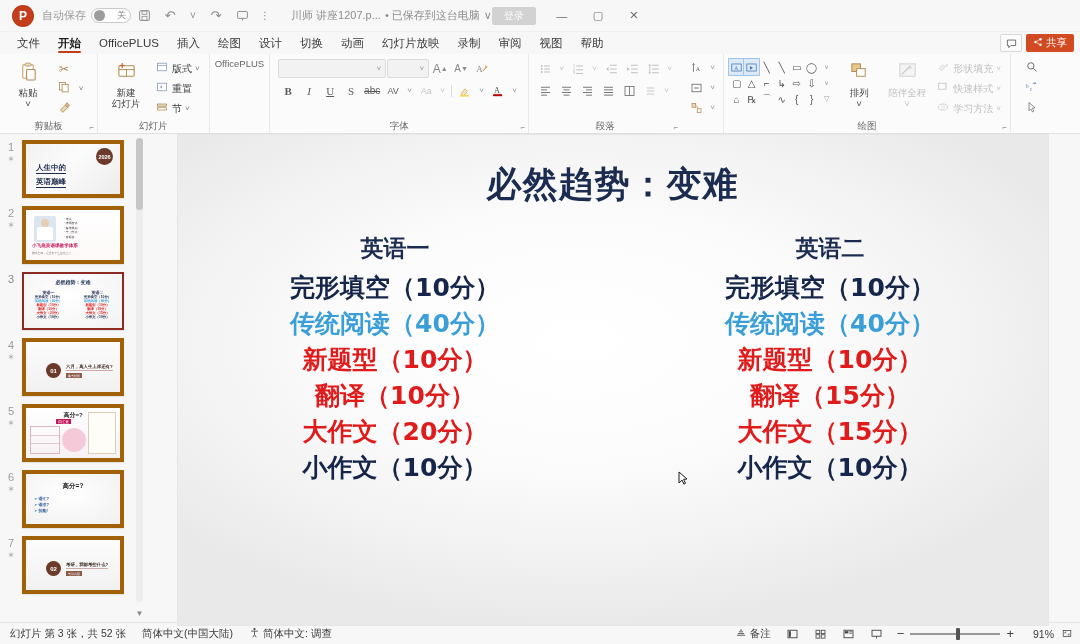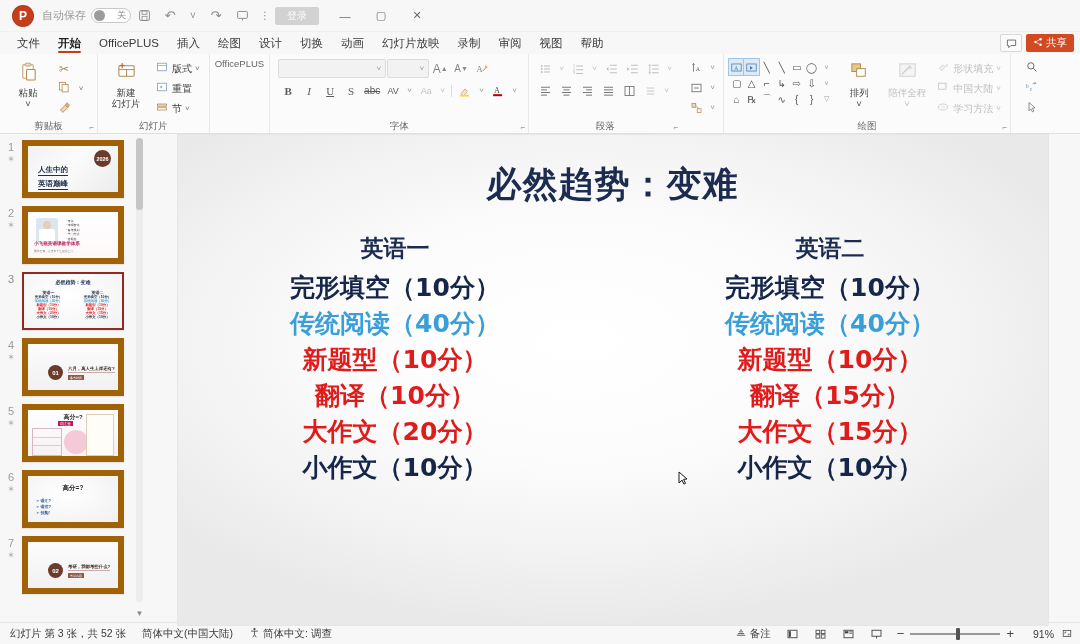--- a/index.html
+++ b/index.html
@@ -101,21 +101,21 @@
   .work { flex:1; display:flex; background:#f7f7f7; min-height:0; }
 
   
   .thumbpane { width:145px; background:#f7f7f7; position:relative; flex:0 0 145px;
                overflow:hidden; }
   .thumblist { padding:6px 0 0 0; }
   .thumbrow { display:flex; align-items:flex-start; margin-bottom:8px; }
   .tnum { width:22px; text-align:center; color:#9b9b9b; font-size:11px; padding-top:1px;
           line-height:12px; }
   .tnum .star { display:block; font-size:9px; color:#b0b0b0; }
-  .tframe { width:102px; height:58px; background:#fff; border:6px solid #a16207;
+  .tframe { width:102px; height:58px; background:#fff; border:4px solid #a16207;
             position:relative; overflow:hidden; box-shadow:0 1px 1px rgba(0,0,0,.07); }
   .tframe.sel { border:2px solid #8e2a22; }
   .tpane-scroll { position:absolute; right:2px; top:4px; width:7px; bottom:20px; }
   .tpane-scroll .track { position:absolute; inset:0; background:#ededed; border-radius:4px; }
   .tpane-scroll .thumbbar { position:absolute; left:0; width:7px; top:0; height:72px;
                             background:#c6c6c6; border-radius:4px; }
   .badge { position:absolute; border-radius:50%; background:#6b3a2b; color:#fff;
            display:flex; align-items:center; justify-content:center; font-weight:bold; }
   .mini-title { font-size:5px; color:#1c2f52; text-align:center; width:100%;
                 font-weight:bold; }
@@ -182,20 +182,25 @@
     <div class="tb-ico">↶</div>
     <div class="tb-ico sm">˅</div>
     <div class="tb-ico">↷</div>
     <div class="tb-ico">
       <svg width="13" height="13" viewBox="0 0 16 16">
           <rect x="2" y="3" width="12" height="8.5" rx="1" fill="none" stroke="#8c8c8c" stroke-width="1.2"></rect>
           <line x1="8" y1="11.5" x2="8" y2="14" stroke="#8c8c8c" stroke-width="1.2"></line>
         </svg>
     </div>
     <div class="tb-ico sm">⋮</div>
+    <div class="doc-title">
+      <span>川师 讲座1207.p...</span>
+      <span>• 已保存到这台电脑</span>
+      <span>∨</span>
+    </div>
     <div class="signin">登录</div>
     <div class="wc">—</div>
     <div class="wc">▢</div>
     <div class="wc close">✕</div>
   </div>
 
   <div class="menubar">
     <div class="menu-item">文件</div>
     <div class="menu-item active">开始</div>
     <div class="menu-item">OfficePLUS</div>
@@ -594,21 +599,21 @@
             <span>形状填充</span>
             <span style="font-size:8px">˅</span>
           </div>
           <div class="smallbtn dim">
             <span class="si">
               <svg width="12" height="12" viewBox="0 0 16 16">
                   <rect x="2" y="3" width="10" height="8" fill="none" stroke="#cfcfcf" stroke-width="1.4"></rect>
                   <path d="M10 4l4 3-3 2z" fill="#dcdcdc"></path>
                 </svg>
             </span>
-            <span>中国大陆</span>
+            <span>快速样式</span>
             <span style="font-size:8px">˅</span>
           </div>
           <div class="smallbtn dim">
             <span class="si">
               <svg width="12" height="12" viewBox="0 0 16 16">
                   <ellipse cx="8" cy="8" rx="6" ry="4" fill="none" stroke="#cfcfcf" stroke-width="1.2"></ellipse>
                   <ellipse cx="8" cy="8" rx="3" ry="2" fill="#eee"></ellipse>
                 </svg>
             </span>
             <span>学习方法</span>

